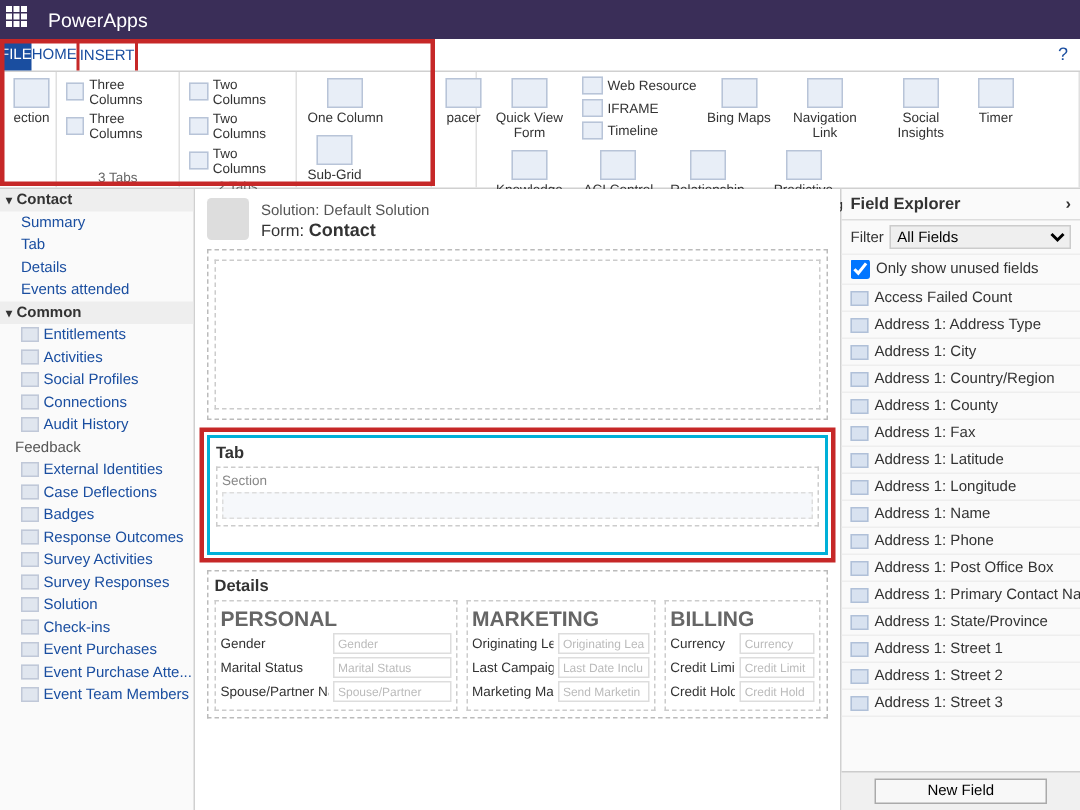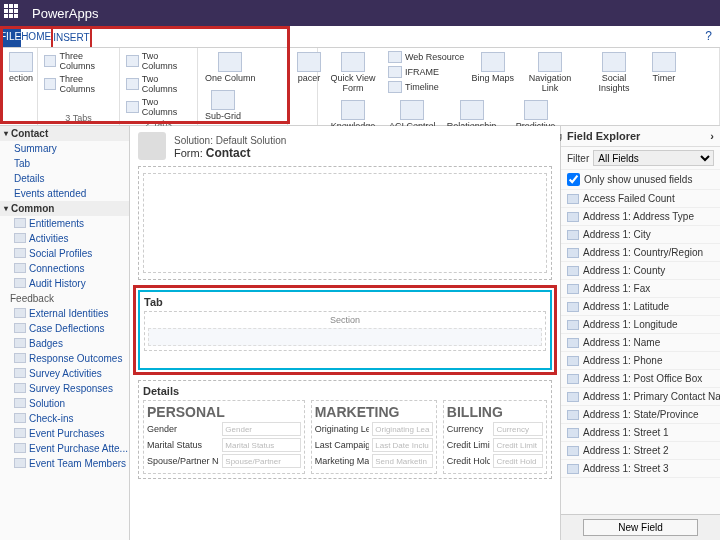--- a/index.html
+++ b/index.html
@@ -35,21 +35,21 @@
 .tree-item .ti-ic { width: 12px; height: 10px; background: #e0e6ef; border: 1px solid #c0c8d8; flex-shrink: 0; }
 .tree-item.plain { color: #555; padding-left: 10px; }
 
 .center-pane { flex: 1; overflow: auto; background: #fff; padding: 6px 8px; position: relative; }
 .form-head { display: flex; align-items: flex-end; gap: 8px; margin-bottom: 6px; }
 .avatar { width: 28px; height: 28px; background: #ddd; border-radius: 3px; }
 .form-head .sol { font-size: 10px; color: #555; }
 .form-head .fname { font-size: 12px; font-weight: bold; }
 .tab-block { border: 1px dashed #bbb; margin-bottom: 10px; min-height: 80px; position: relative; padding: 4px; }
 .tab-block .tab-title { font-size: 11px; font-weight: bold; margin-bottom: 3px; }
-.section-block { border: 1px dashed #ccc; min-height: 40px; padding: 3px; margin: 2px 0; text-align: center; }
+.section-block { border: 1px dashed #ccc; min-height: 40px; padding: 3px; margin: 2px 0; }
 .section-block .sec-title { font-size: 9px; color: #888; }
 .tab-highlight { border: 2px solid #00b0d8 !important; outline: 3px solid #c62828; outline-offset: 2px; }
 .details-cols { display: flex; gap: 6px; }
 .details-col { flex: 1; border: 1px dashed #ccc; padding: 3px; }
 .details-col .col-title { font-size: 14px; color: #666; font-weight: bold; margin-bottom: 2px; }
 .fld-row { display: flex; align-items: center; gap: 3px; margin-bottom: 2px; }
 .fld-row .fl { flex: 1; font-size: 9px; color: #333; white-space: nowrap; overflow: hidden; }
 .fld-row .fi { flex: 1; border: 1px solid #ddd; height: 14px; font-size: 8px; color: #bbb; padding: 0 2px; display: flex; align-items: center; overflow: hidden; }
 
 .right-pane { width: 160px; border-left: 1px solid #d0d0d0; display: flex; flex-direction: column; background: #fafafa; }

